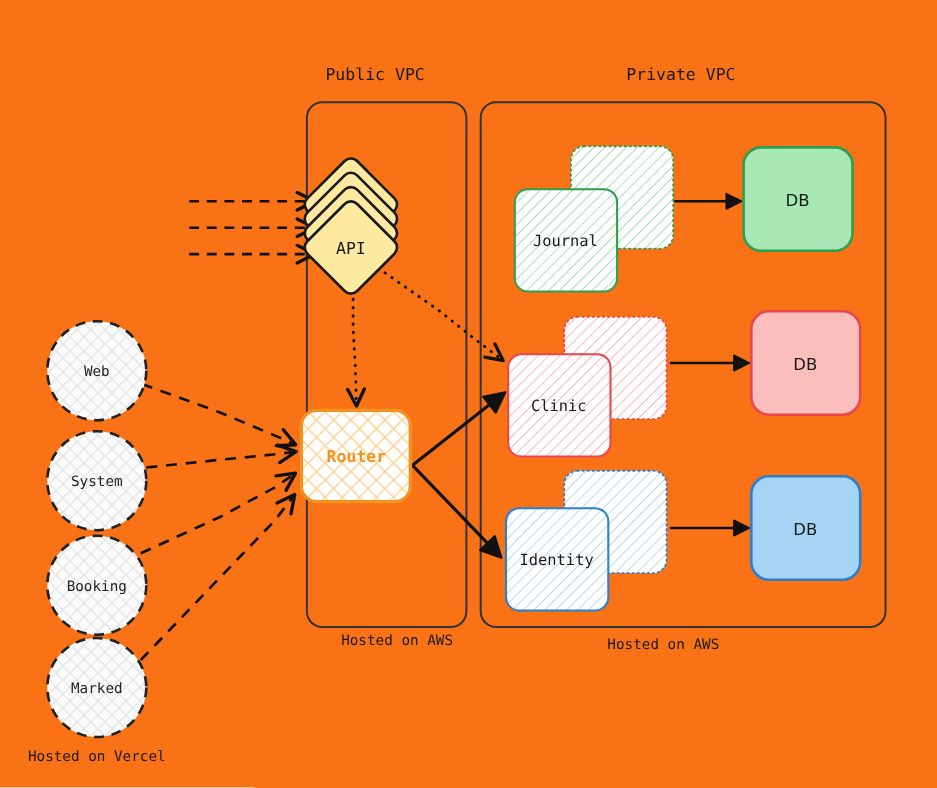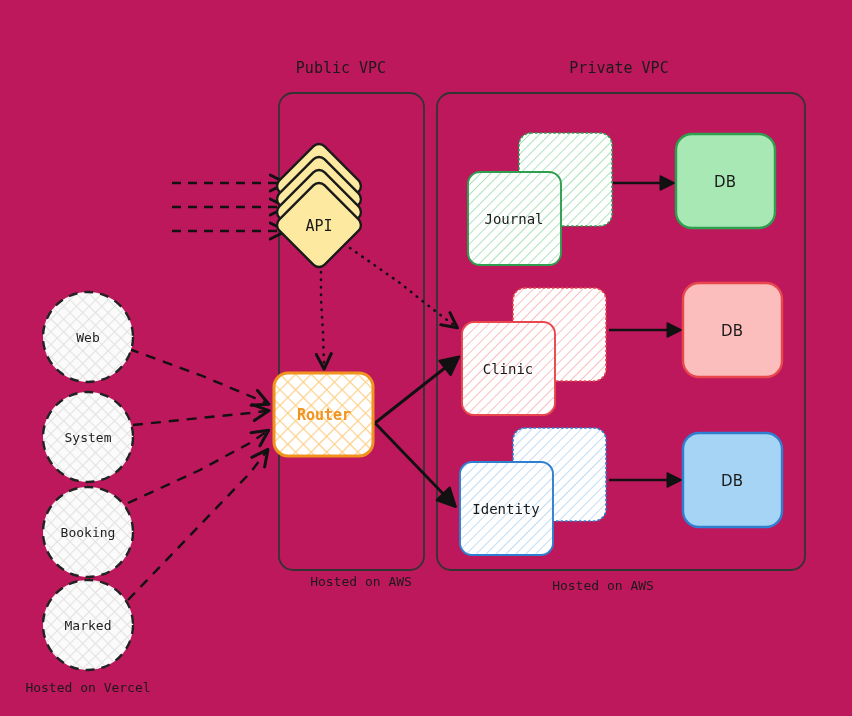--- a/index.html
+++ b/index.html
@@ -8,21 +8,21 @@
     padding: 0;
     background: #ffffff;
   }
   body {
     font-family: "DejaVu Sans Mono", "Liberation Mono", monospace;
   }
   #stage {
     position: relative;
     width: 852px;
     height: 716px;
-    background: #be185d;
+    background: #f97316;
     overflow: hidden;
   }
   #stage svg {
     position: absolute;
     left: 0;
     top: 0;
   }
   .mono {
     font-family: "DejaVu Sans Mono", "Liberation Mono", monospace;
   }

